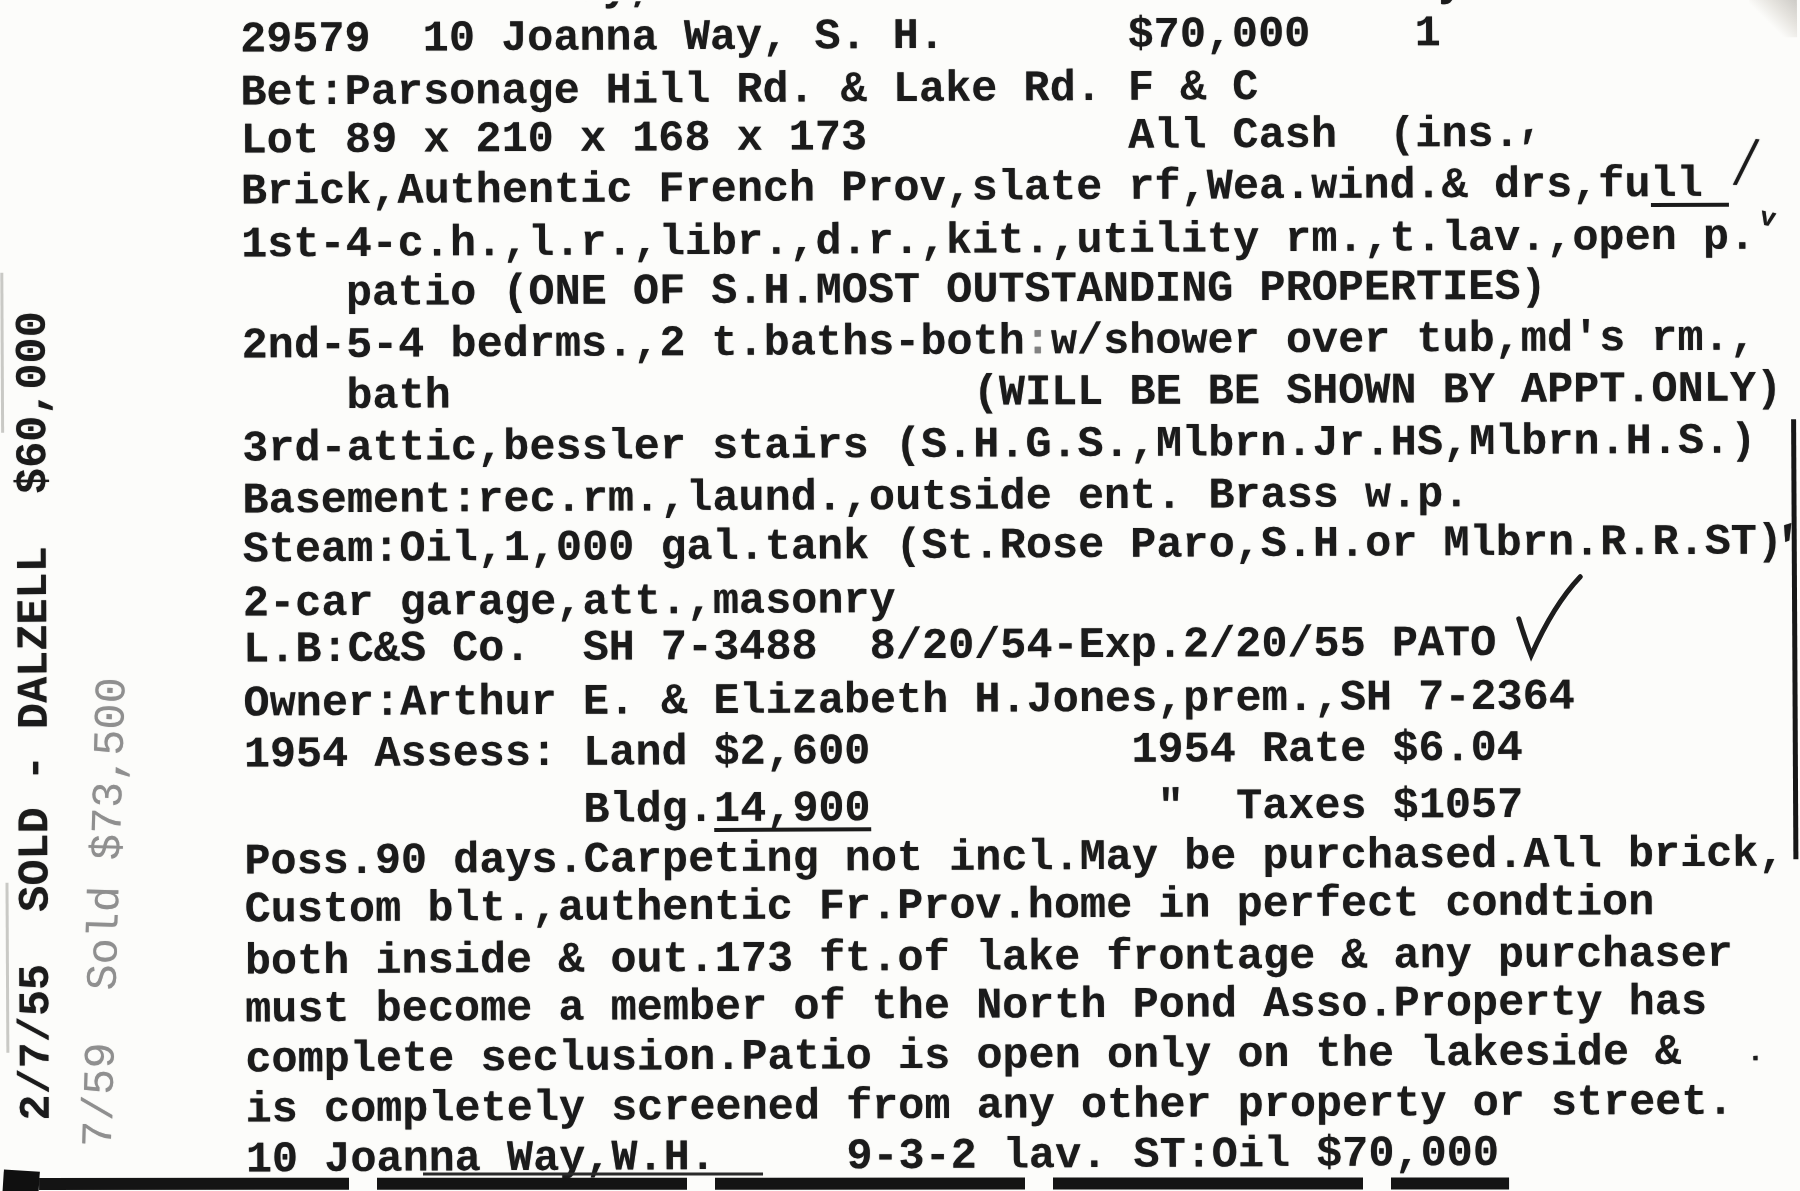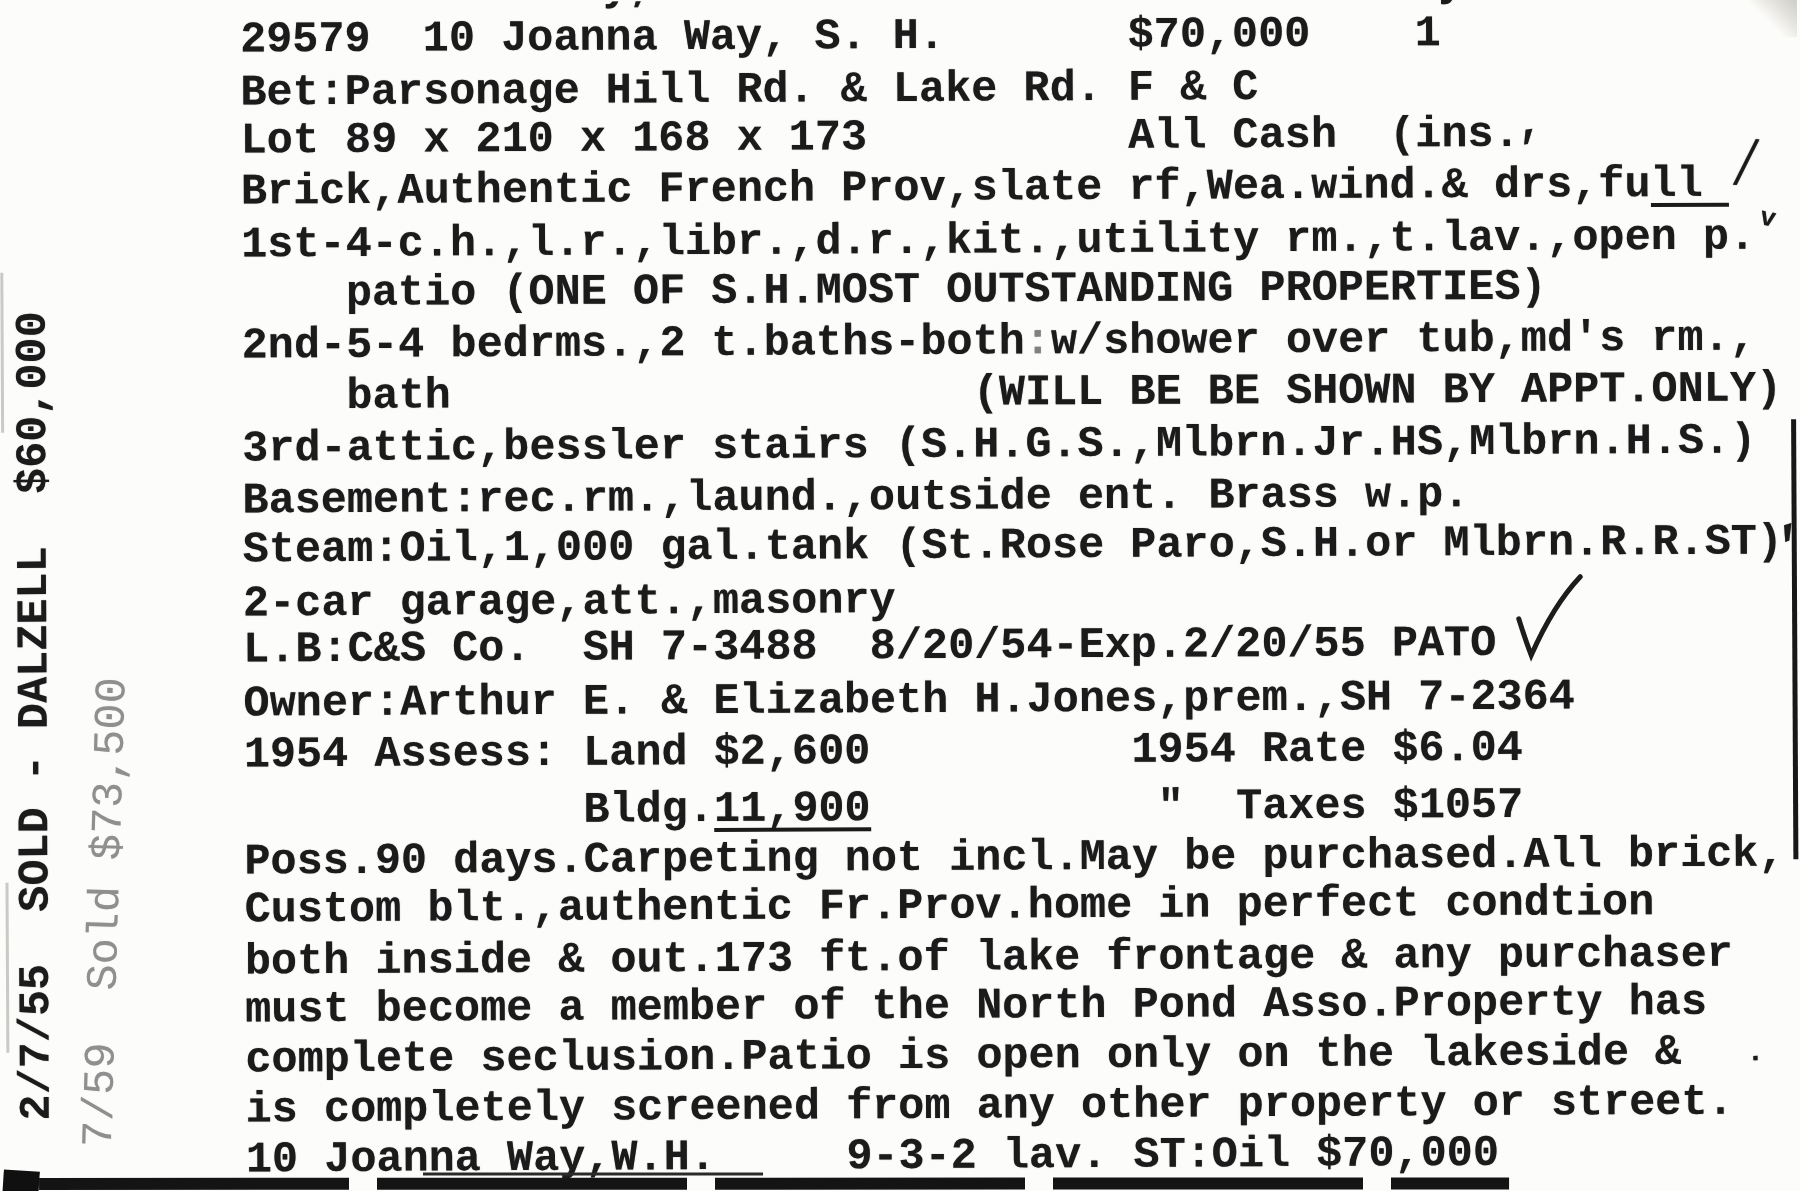--- a/index.html
+++ b/index.html
@@ -60,21 +60,21 @@
         <div class="line" style="top: 266px;"><span>    patio (ONE OF S.H.MOST OUTSTANDING PROPERTIES)</span></div>
         <div class="line" style="top: 318px;"><span>2nd-5-4 bedrms.,2 t.baths-both</span><span class="faint">:</span><span>w/shower over tub,md's rm.,</span></div>
         <div class="line" style="top: 369px;"><span>    bath                    (WILL BE BE SHOWN BY APPT.ONLY)</span></div>
         <div class="line" style="top: 421px;"><span>3rd-attic,bessler stairs (S.H.G.S.,Mlbrn.Jr.HS,Mlbrn.H.S.)</span></div>
         <div class="line" style="top: 473px;"><span>Basement:rec.rm.,laund.,outside ent. Brass w.p.</span></div>
         <div class="line" style="top: 522px;"><span>Steam:Oil,1,000 gal.tank (St.Rose Paro,S.H.or Mlbrn.R.R.ST)</span></div>
         <div class="line" style="top: 576px;"><span>2-car garage,att.,masonry</span></div>
         <div class="line" style="top: 622px;"><span>L.B:C&amp;S Co.  SH 7-3488  8/20/54-Exp.2/20/55 PATO</span></div>
         <div class="line" style="top: 676px;"><span>Owner:Arthur E. &amp; Elizabeth H.Jones,prem.,SH 7-2364</span></div>
         <div class="line" style="top: 727px;"><span>1954 Assess: Land $2,600          1954 Rate $6.04</span></div>
-        <div class="line" style="top: 784px;"><span>             Bldg.</span><span class="u">11,900</span><span>           "  Taxes $1057</span></div>
+        <div class="line" style="top: 784px;"><span>             Bldg.</span><span class="u">14,900</span><span>           "  Taxes $1057</span></div>
         <div class="line" style="top: 834px;"><span>Poss.90 days.Carpeting not incl.May be purchased.All brick,</span></div>
         <div class="line" style="top: 882px;"><span>Custom blt.,authentic Fr.Prov.home in perfect condtion</span></div>
         <div class="line" style="top: 934px;"><span>both inside &amp; out.173 ft.of lake frontage &amp; any purchaser</span></div>
         <div class="line" style="top: 982px;"><span>must become a member of the North Pond Asso.Property has</span></div>
         <div class="line" style="top: 1032px;"><span>complete seclusion.Patio is open only on the lakeside &amp;</span></div>
         <div class="line" style="top: 1082px;"><span>is completely screened from any other property or street.</span></div>
         <div class="line" style="top: 1132px;"><span>10 Joanna Way,W.H.     9-3-2 lav. ST:Oil $70,000</span></div>
       </div>
 
     <div id="sold-note" class="vnote">2/7/55  SOLD - DALZELL  $60,000</div>

